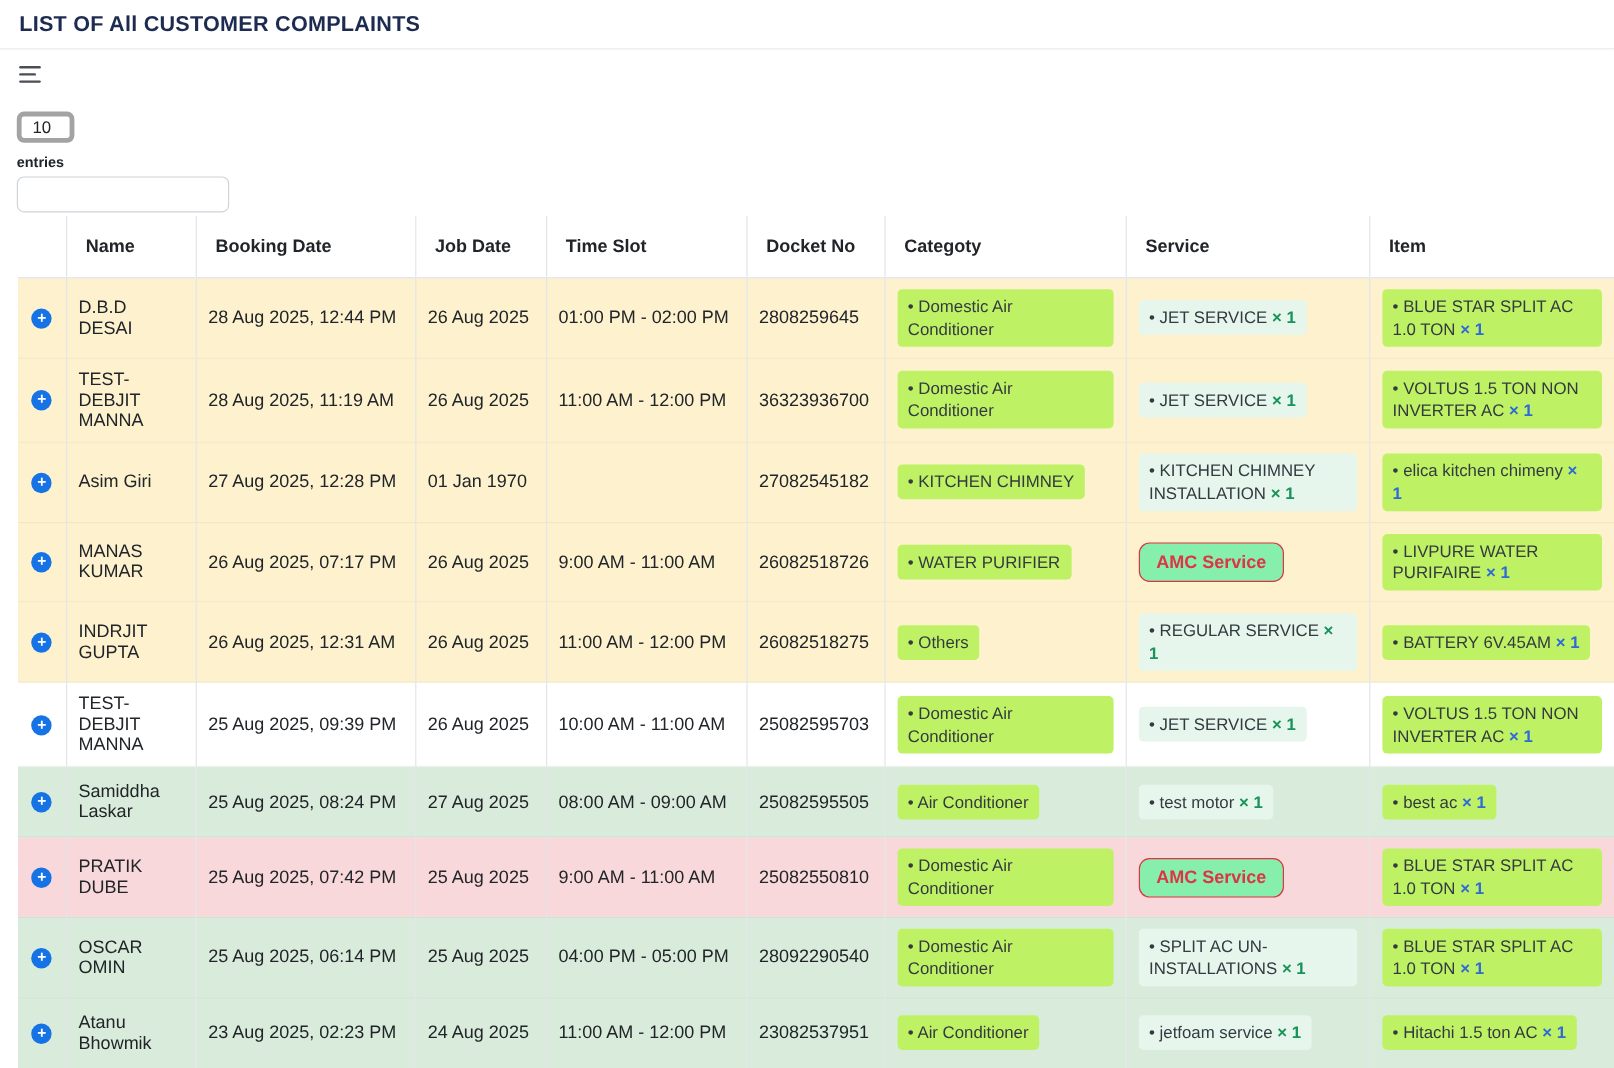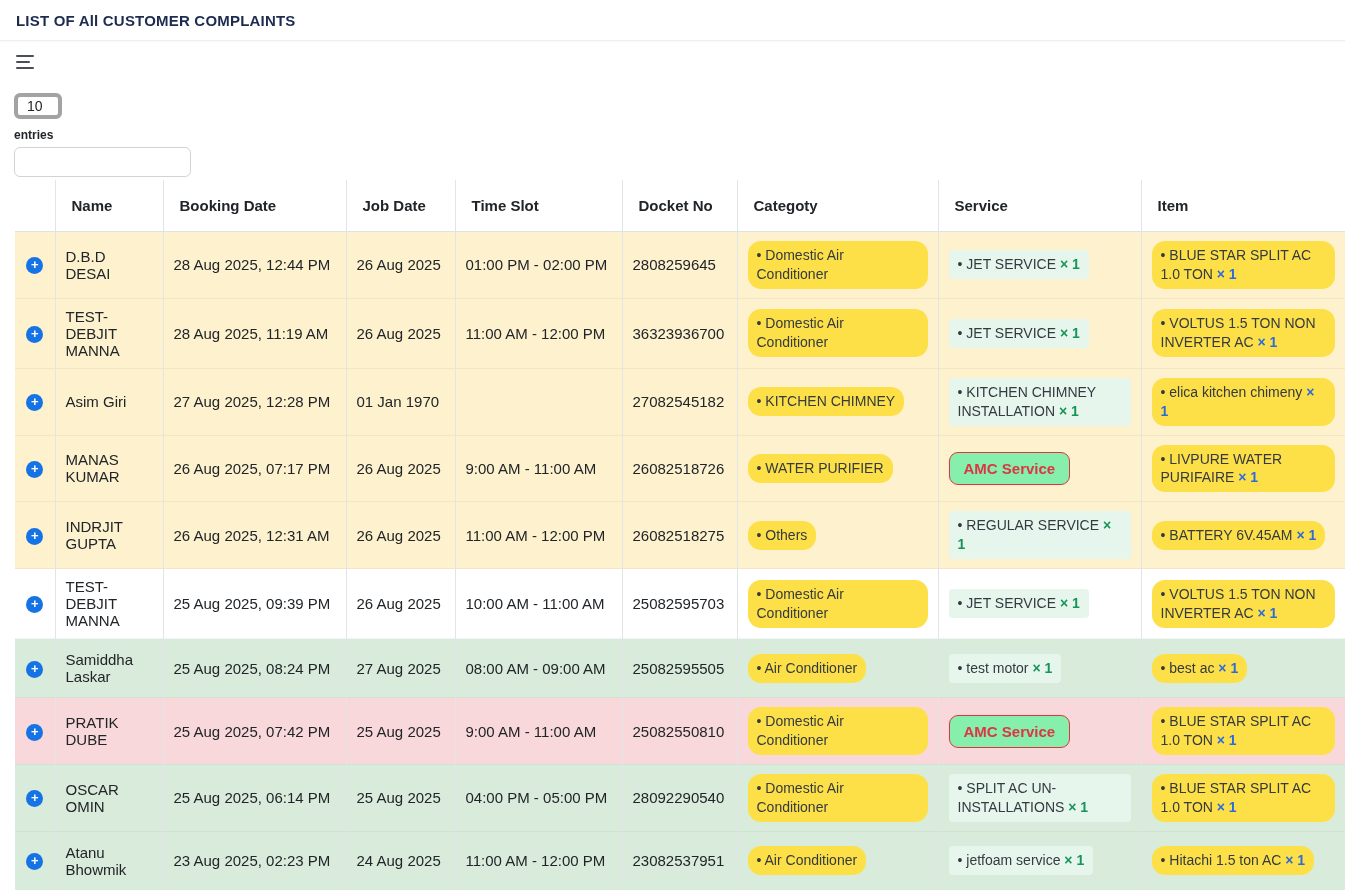--- a/index.html
+++ b/index.html
@@ -13,21 +13,21 @@
   
   .topbar {
     height: 41px;
     border-bottom: 1px solid #eceef0;
     box-shadow: 0 1px 2px rgba(0,0,0,0.03);
     display: flex;
     align-items: center;
     padding: 0 16px;
   }
   .topbar h1 {
-    font-size: 15px;
+    font-size: 18px;
     font-weight: 700;
     color: #1d2b50;
     letter-spacing: 0.2px;
   }
 
   
   .controls { padding: 14px 0 0 14px; }
   .menu-toggle {
     width: 18px; height: 14px;
     display: flex; flex-direction: column; justify-content: space-between;
@@ -99,21 +99,21 @@
 
   
   .badge {
     display: inline-block;
     padding: 5px 9px;
     border-radius: 4px;
     font-size: 14px;
     line-height: 1.35;
     color: #343a40;
   }
-  .badge.gray { background: #fde047; border-radius: 13px; }
+  .badge.gray { background: #bef264; }
   .badge.mint { background: #e6f6ec; }
   .cnt { font-weight: 700; }
   .cnt.green { color: #18935a; }
   .cnt.blue  { color: #2f6bd8; }
 
   .amc-badge {
     display: inline-block;
     padding: 7px 14px;
     border: 1px solid #dc3545;
     border-radius: 9px;

